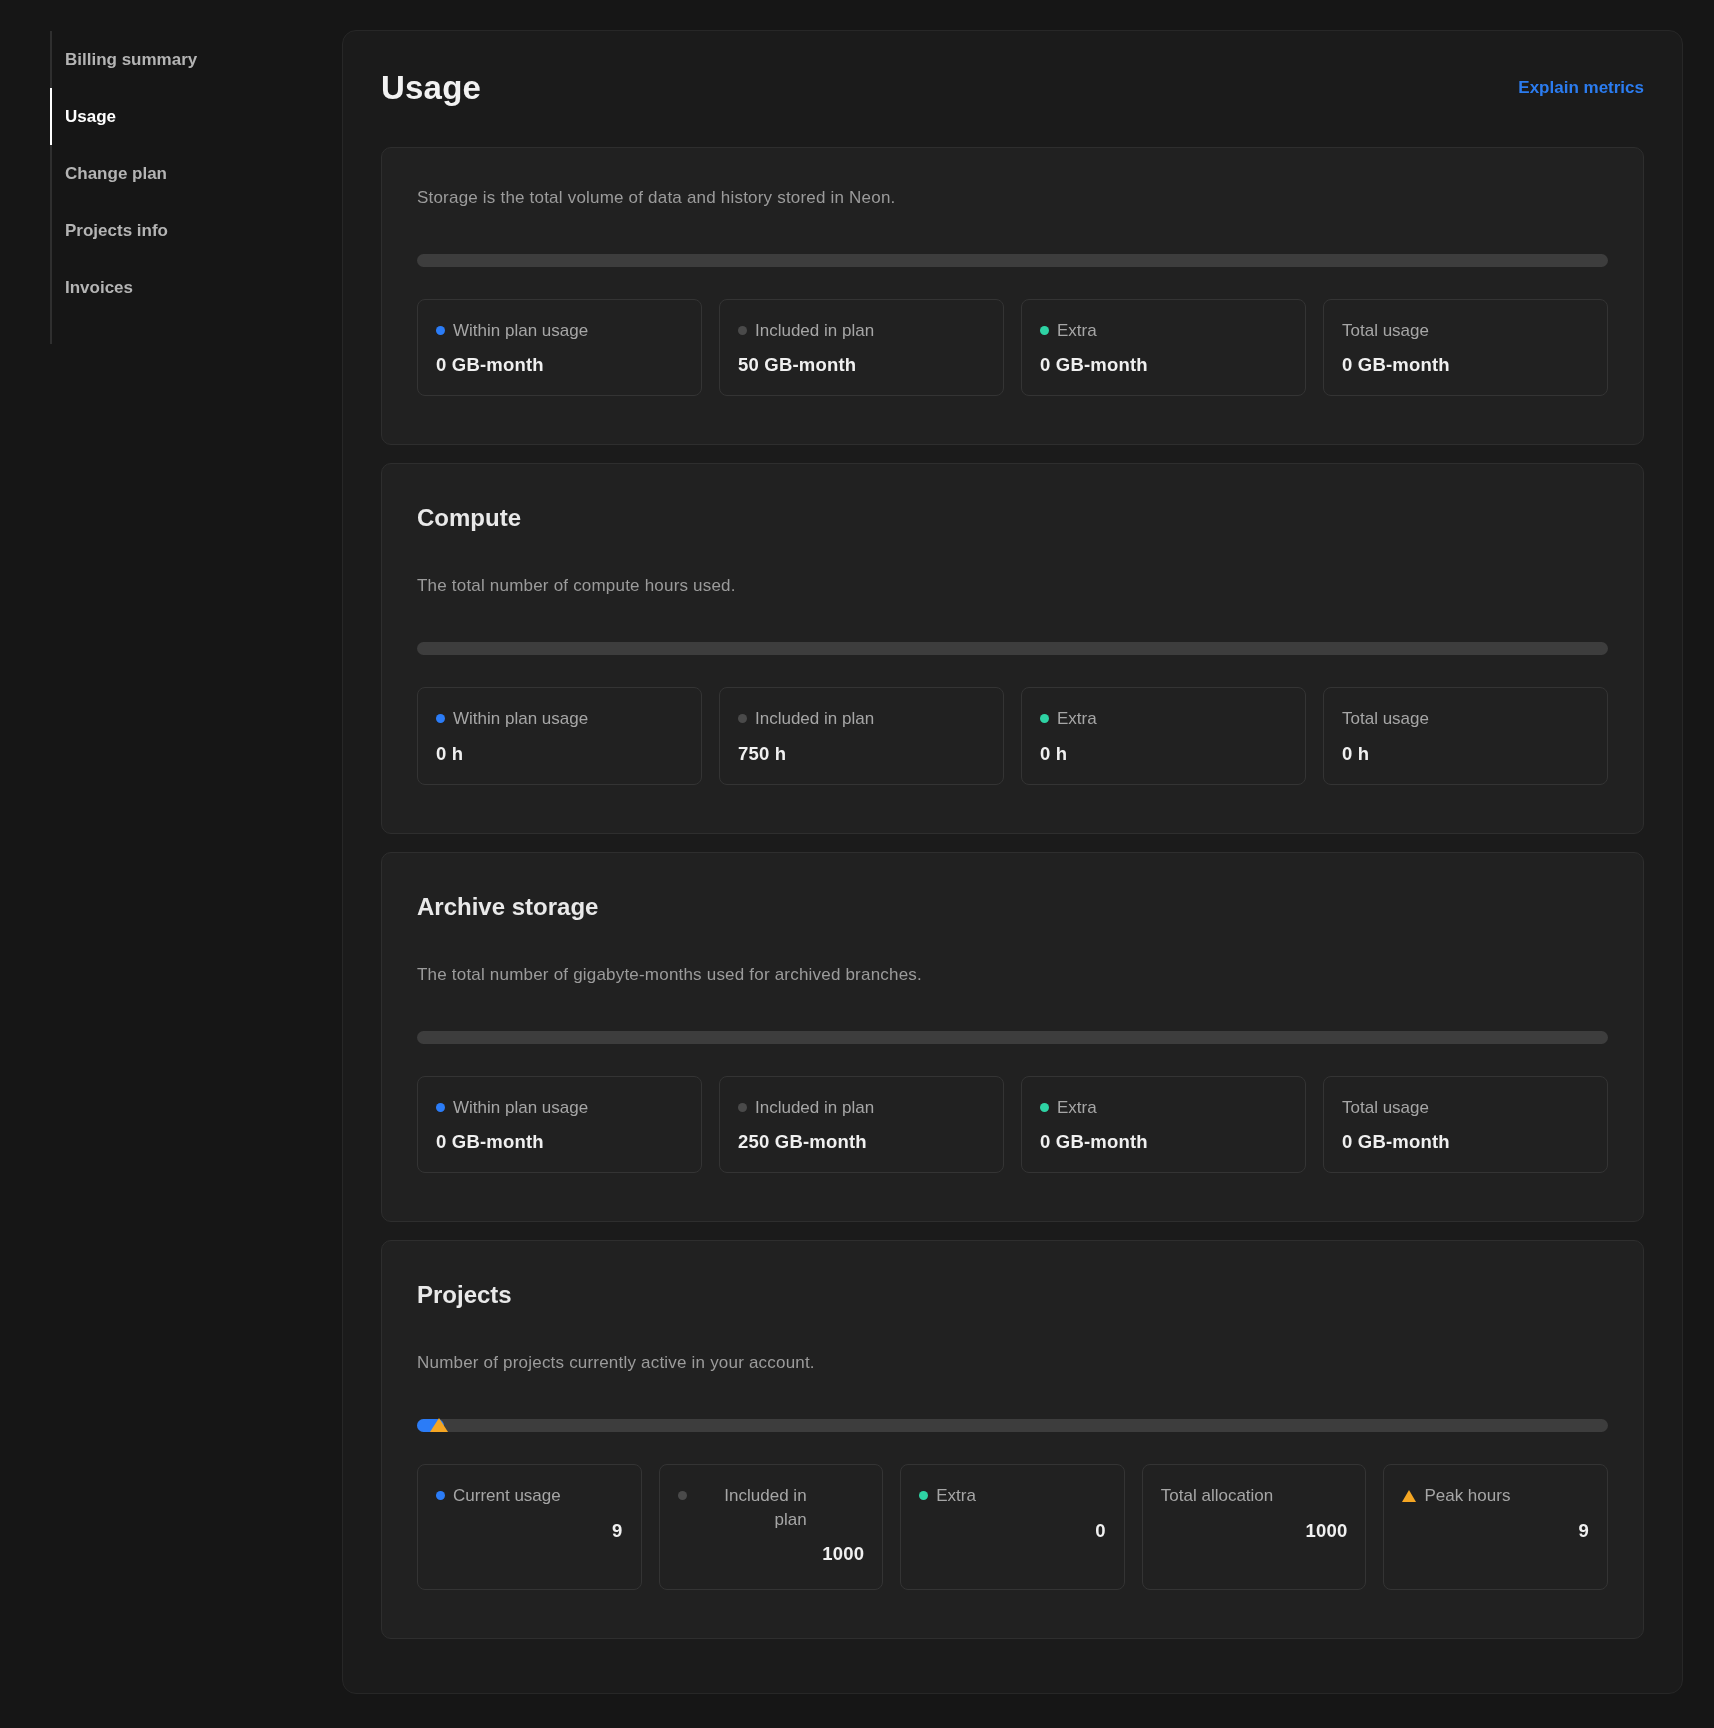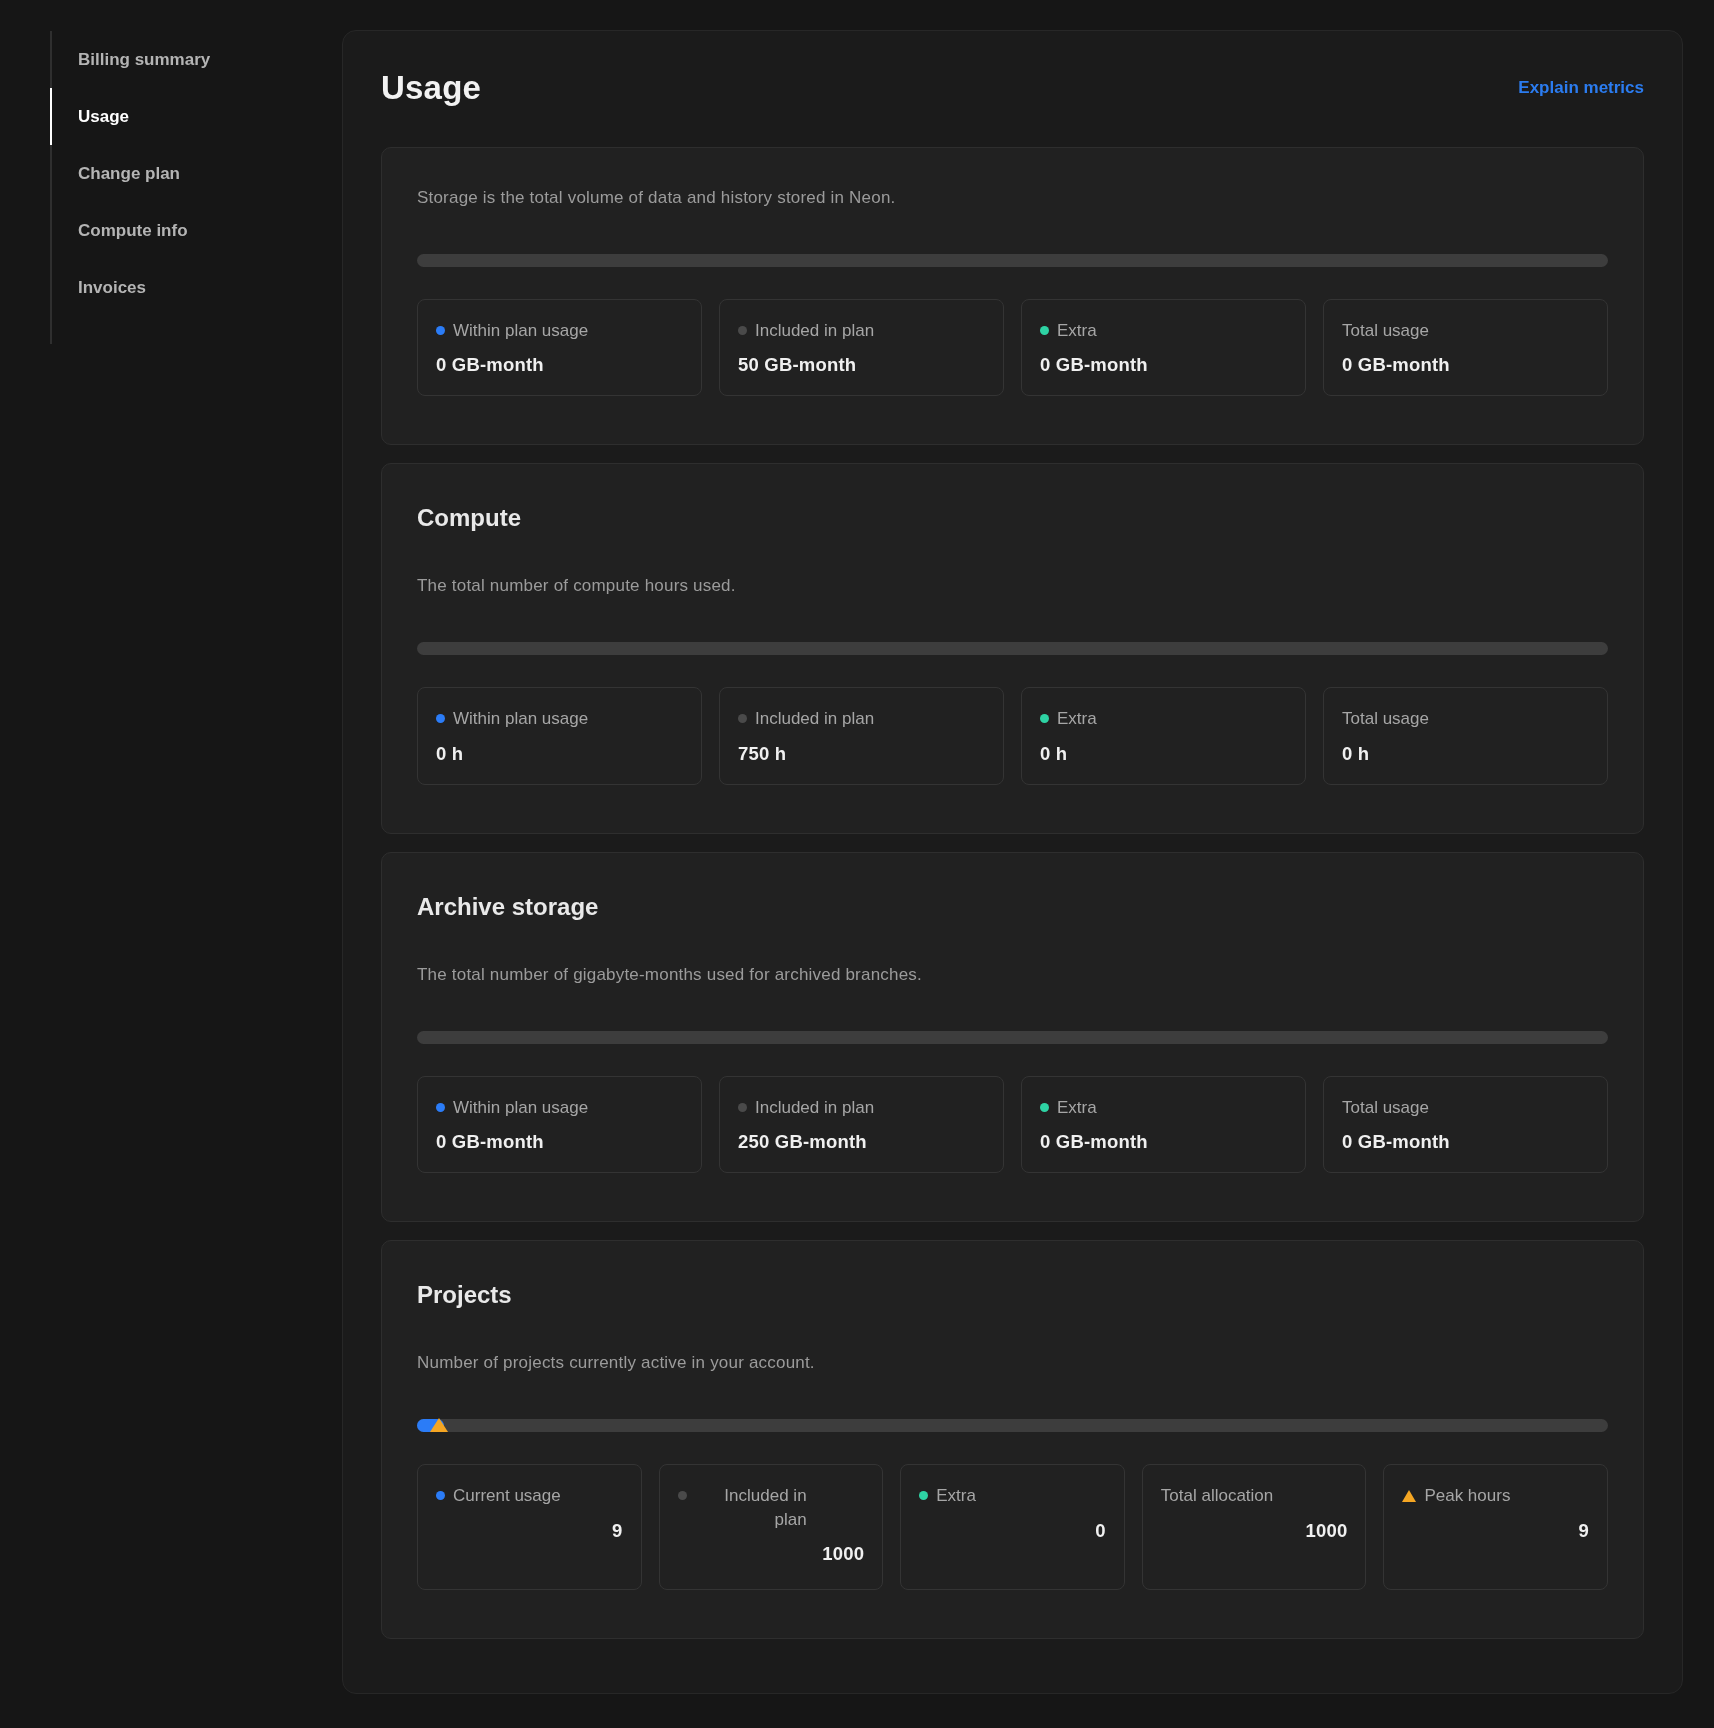--- a/index.html
+++ b/index.html
@@ -15,21 +15,21 @@
   .sidebar { width:342px; flex:none; padding-top:31px; }
   .nav {
     margin-left:50px;
     border-left:2px solid #2f2f2f;
     padding-bottom:28px;
   }
   .nav-item {
     height:57px;
     display:flex;
     align-items:center;
-    padding-left:26px;
+    padding-left:13px;
     margin-left:-2px;
     border-left:2px solid transparent;
     font-size:17px;
     font-weight:700;
     color:#b4b4b4;
     cursor:pointer;
     white-space:nowrap;
   }
   .nav-item.active { color:#ffffff; border-left-color:#ffffff; }
   
@@ -112,21 +112,21 @@
   .card-value { font-size:18.5px; font-weight:700; color:#f0f0f0; margin-top:12px; letter-spacing:0.2px; }
 </style>
 </head>
 <body>
 
 <div class="sidebar">
   <div class="nav">
     <div class="nav-item">Billing summary</div>
     <div class="nav-item active">Usage</div>
     <div class="nav-item">Change plan</div>
-    <div class="nav-item">Compute info</div>
+    <div class="nav-item">Projects info</div>
     <div class="nav-item">Invoices</div>
   </div>
 </div>
 
 <div class="main">
   <div class="main-header">
     <div class="page-title">Usage</div>
     <a class="explain-link">Explain metrics</a>
   </div>
 

